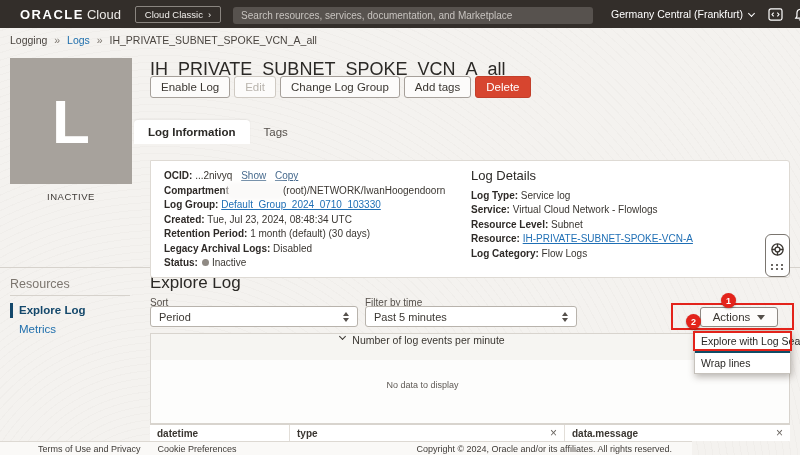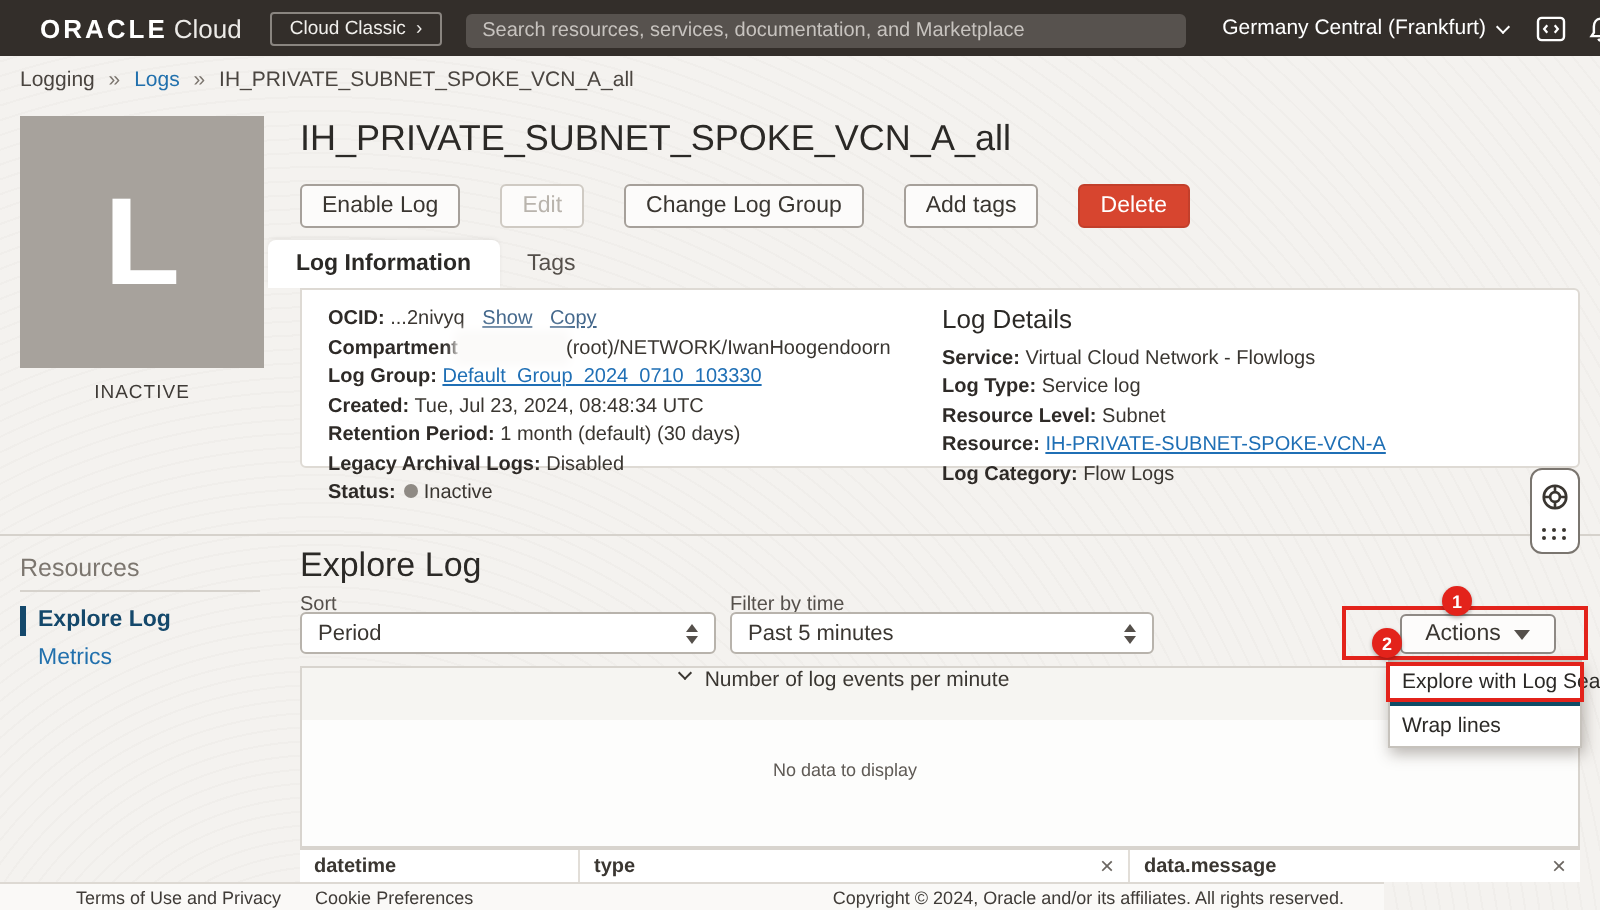--- a/index.html
+++ b/index.html
@@ -39,33 +39,33 @@
 
   
   .avatar { position:absolute; left:10px; top:58px; width:122px; height:126px; background:#a7a29c;
             display:flex; align-items:center; justify-content:center; }
   .avatar span { color:#fff; font-size:62px; font-weight:bold; }
   .state-label { position:absolute; left:10px; top:191px; width:122px; text-align:center;
                  font-size:9.5px; letter-spacing:.5px; color:#3f3b37; }
 
   
   .page-title { position:absolute; left:150px; top:59px; font-size:18px; color:#2b2926; }
-  .btn-row { position:absolute; left:150px; top:92px; display:flex; gap:20px; }
+  .btn-row { position:absolute; left:150px; top:76px; display:flex; gap:4px; }
   .btn { height:22px; padding:0 10px; font-size:11.5px; border:1px solid #a6a09a; border-radius:3px;
          background:#fcfbfa; color:#3a3631; display:flex; align-items:center; cursor:pointer; white-space:nowrap;}
   .btn.disabled { color:#b9b4ad; border-color:#cfcac3; cursor:default; }
   .btn.danger { background:#d7452f; border-color:#c23f2b; color:#fff; }
 
   
   .tabs { position:absolute; left:134px; top:120px; display:flex; z-index:3;}
   .tab { height:24px; padding:0 14px; font-size:11.5px; display:flex; align-items:center; cursor:pointer;}
   .tab.active { background:#fff; border-radius:4px 4px 0 0; font-weight:bold; color:#2b2926;
                 box-shadow:0 -1px 2px rgba(0,0,0,.05);}
   .tab.inactive { color:#55504b; }
-  .panel { position:absolute; left:150px; top:144px; width:640px; height:90px; background:#fff;
+  .panel { position:absolute; left:150px; top:160px; width:640px; height:118px; background:#fff;
            border:1px solid #dedad4; border-radius:0 3px 3px 3px; z-index:2;}
   .col { position:absolute; top:8px; font-size:10px; line-height:14.5px; color:#3a3631; white-space:nowrap;}
   .col-l { left:13px; width:300px; }
   .col-r { left:320px; width:310px; }
   .col b { font-weight:bold; color:#2e2a27; }
   .lnk { color:#1f6fb5; text-decoration:underline; cursor:pointer; }
   .lnk2 { color:#44688c; text-decoration:underline; cursor:pointer; margin-left:6px;}
   .details-h { font-size:13px; color:#2b2926; margin-bottom:5px; font-weight:normal;}
   .redact { display:inline-block; width:50px; height:10px; background:#fbfaf9;
             box-shadow:0 0 5px 4px #fbfaf9; vertical-align:middle; margin:0 2px;}
@@ -242,26 +242,26 @@
       <span>Disabled</span>
     </div>
     <div>
       <b>Status:</b><span class="dot"></span><span>Inactive</span>
     </div>
   </div>
 
   <div class="col col-r">
     <div class="details-h">Log Details</div>
     <div>
+      <b>Log Type:</b>
+      <span>Service log</span>
+    </div>
+    <div>
       <b>Service:</b>
       <span>Virtual Cloud Network - Flowlogs</span>
-    </div>
-    <div>
-      <b>Log Type:</b>
-      <span>Service log</span>
     </div>
     <div>
       <b>Resource Level:</b>
       <span>Subnet</span>
     </div>
     <div>
       <b>Resource:</b>
       <span class="lnk">IH-PRIVATE-SUBNET-SPOKE-VCN-A</span>
     </div>
     <div>

